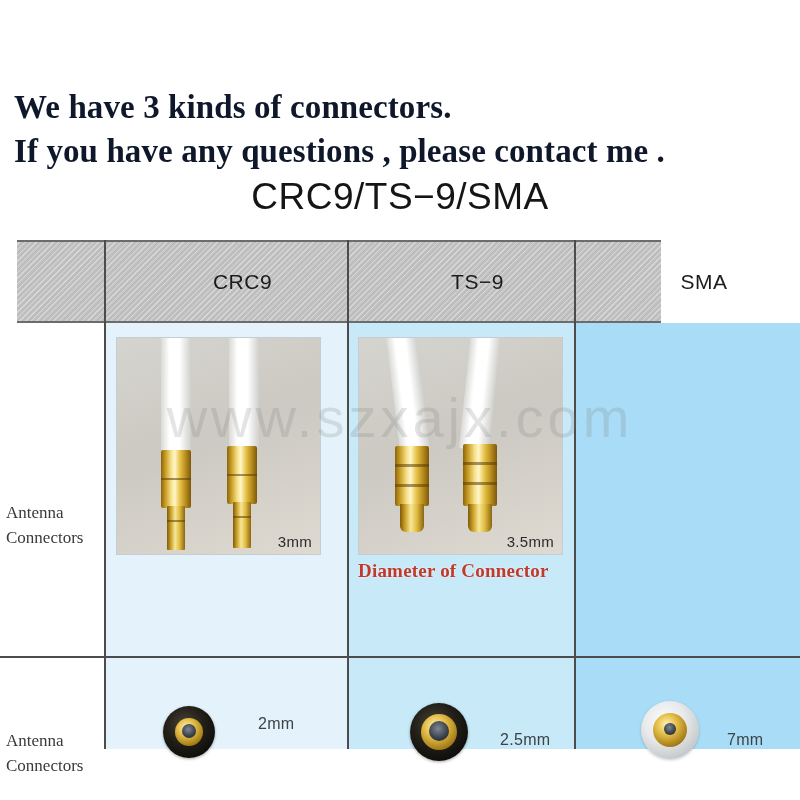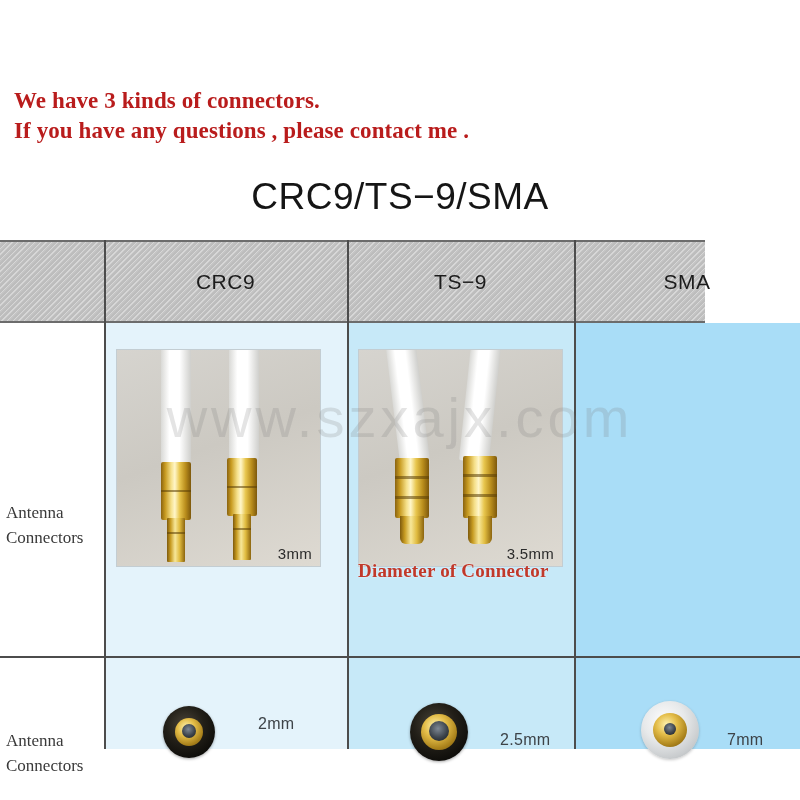--- a/index.html
+++ b/index.html
@@ -15,23 +15,23 @@
     font-family: "Liberation Sans", sans-serif;
     position: relative;
   }
 
   
   .intro {
     position: absolute;
     left: 14px;
     top: 86px;
     font-family: "Liberation Serif", serif;
-    font-size: 23px;
+    font-size: 33px;
     font-weight: 700;
-    color: #b91c1c;
+    color: #0f172a;
     line-height: 1.32;
     letter-spacing: .1px;
     white-space: nowrap;
   }
   .intro div { }
 
   
   .title {
     position: absolute;
     left: 0;
@@ -49,22 +49,22 @@
   .table {
     position: absolute;
     left: 0;
     top: 240px;
     width: 800px;
     height: 509px;
   }
 
   .hdr-row {
     position: absolute;
-    left: 0; top: 0;
-    width: 705px;
+    left: 17px; top: 0;
+    width: 644px;
     height: 83px;
     background:
       repeating-linear-gradient(
         -45deg,
         #c4c4c4 0px, #c4c4c4 1px,
         #d7d7d7 1px, #d7d7d7 2px,
         #bdbdbd 2px, #bdbdbd 4px);
     border-top: 2px solid #6c6c6c;
     border-bottom: 2px solid #6c6c6c;
     box-sizing: border-box;
@@ -130,21 +130,20 @@
   .rowlabel.r1 { top: 160px; }
   .rowlabel.r2 { top: 388px; }
 
   
   .photo {
     position: absolute;
     border: 1px solid #c3cdd2;
     background: #f97316;
     overflow: hidden;
     box-sizing: border-box;
-    margin-top: 12px;
   }
   .photo.p1 { left: 116px; top: 14px; width: 205px; height: 218px; }
   .photo.p2 { left: 358px; top: 14px; width: 205px; height: 218px; padding-left: 24px; }
   .photo.p3 { left: 583px; top: 14px; width: 207px; height: 218px; }
 
   .photo-bg {
     position: absolute;
     inset: 0;
     background: linear-gradient(160deg, #d6d4cf 0%, #ccc9c2 45%, #dedad2 100%);
   }

